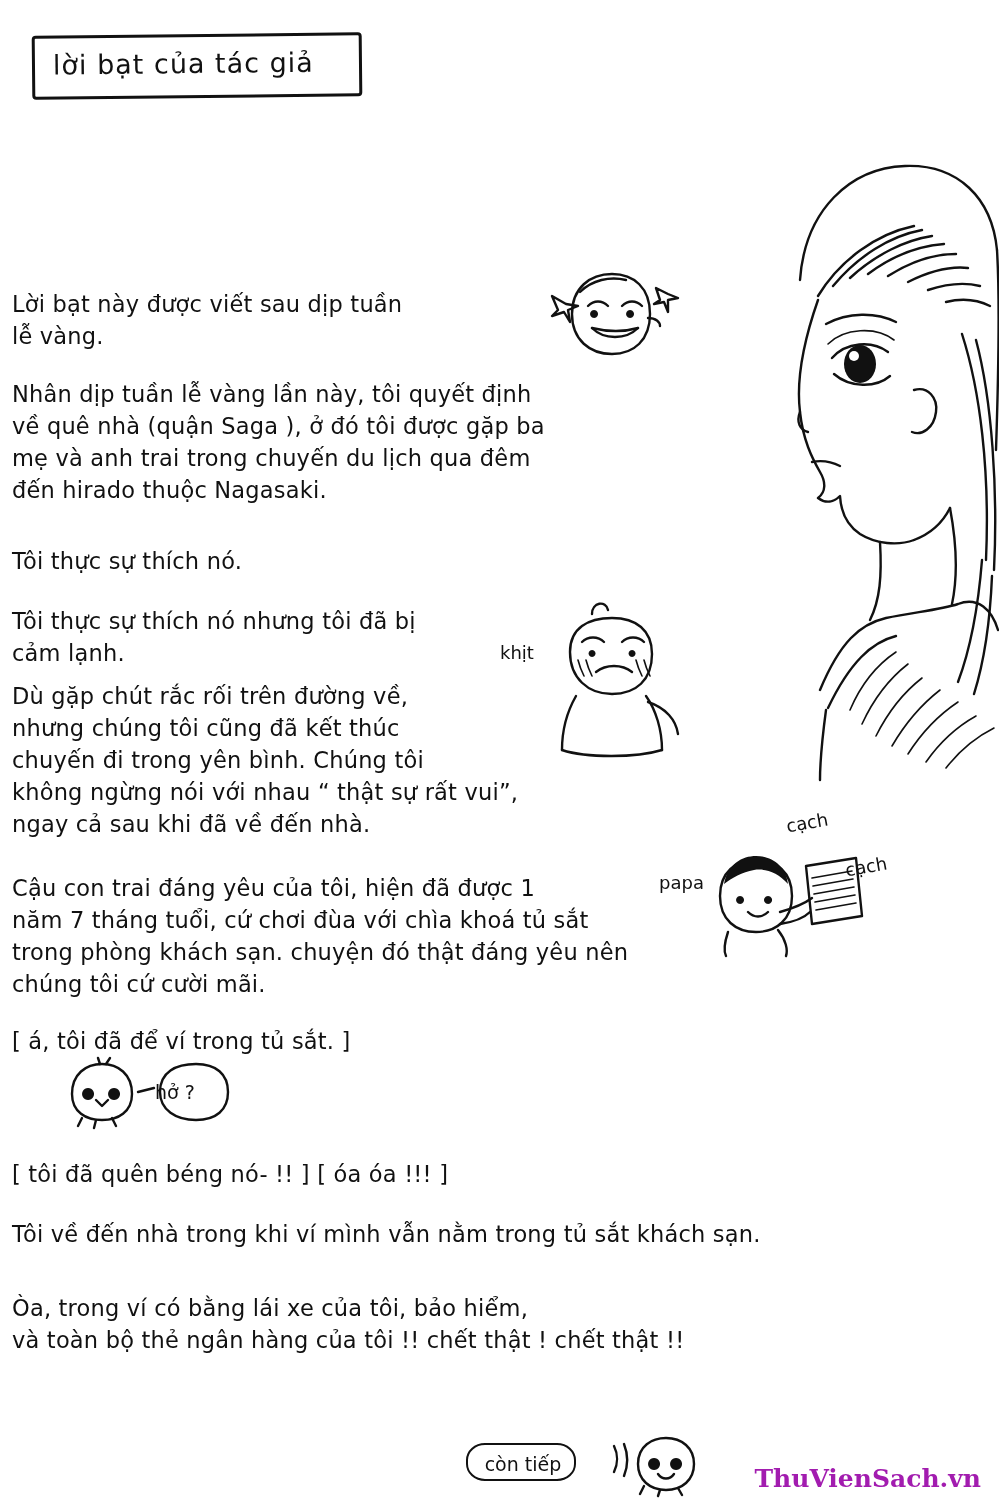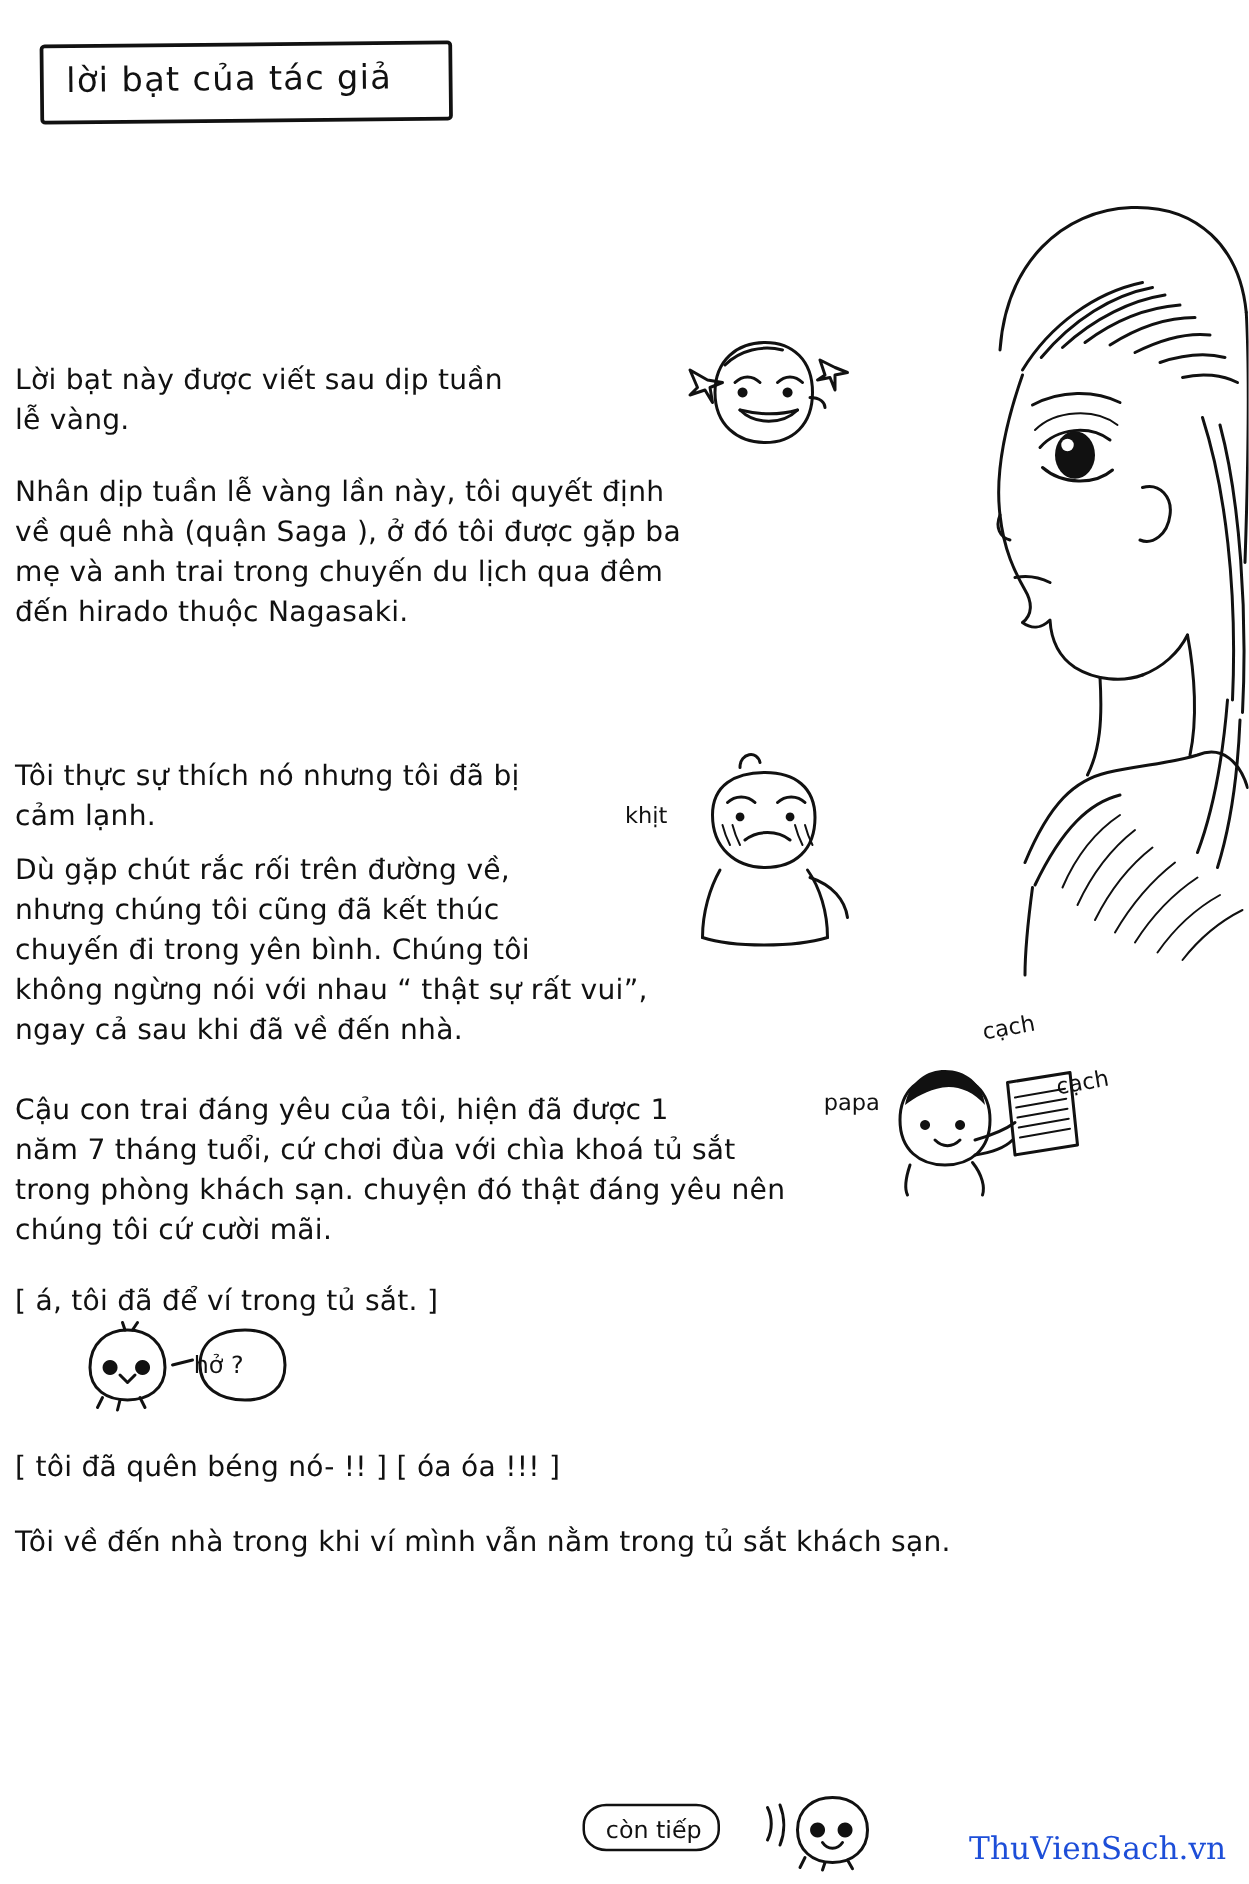--- a/index.html
+++ b/index.html
@@ -56,23 +56,24 @@
     font-size: 18px;
     white-space: nowrap;
   }
 
   
   #watermark {
     position: absolute;
     right: 18px;
     bottom: 14px;
     font-size: 25px;
-    color: #1d4ed8;
+    color: #a21caf;
     font-family: "DejaVu Serif", serif;
     white-space: nowrap;
+    font-weight: bold;
   }
 
   
   #continue-box {
     position: absolute;
     left: 466px;
     top: 1443px;
     width: 110px;
     height: 38px;
     border: 2.5px solid #111;
@@ -107,20 +108,21 @@
 
 
   <div class="para" style="left:12px; top:288px; width:520px;">Lời bạt này được viết sau dịp tuần
 lễ vàng.</div>
 
   <div class="para" style="left:12px; top:378px; width:640px;">Nhân dịp tuần lễ vàng lần này, tôi quyết định
 về quê nhà (quận Saga ), ở đó tôi được gặp ba
 mẹ và anh trai trong chuyến du lịch qua đêm
 đến hirado thuộc Nagasaki.</div>
 
+  <div class="para" style="left:12px; top:545px; width:520px;">Tôi thực sự thích nó.</div>
 
   <div class="para" style="left:12px; top:605px; width:520px;">Tôi thực sự thích nó nhưng tôi đã bị
 cảm lạnh.</div>
 
   <div class="para" style="left:12px; top:680px; width:540px;">Dù gặp chút rắc rối trên đường về,
 nhưng chúng tôi cũng đã kết thúc
 chuyến đi trong yên bình. Chúng tôi
 không ngừng nói với nhau “ thật sự rất vui”,
 ngay cả sau khi đã về đến nhà.</div>
 
@@ -128,20 +130,22 @@
 năm 7 tháng tuổi, cứ chơi đùa với chìa khoá tủ sắt
 trong phòng khách sạn. chuyện đó thật đáng yêu nên
 chúng tôi cứ cười mãi.</div>
 
   <div class="para" style="left:12px; top:1158px; width:620px;">[ tôi đã quên béng nó- !! ]     [ óa óa !!! ]</div>
 
   <div class="para" style="left:12px; top:1025px; width:560px;">[ á, tôi đã để ví trong tủ sắt. ]</div>
 
   <div class="para" style="left:12px; top:1218px; width:900px;">Tôi về đến nhà trong khi ví mình vẫn nằm trong tủ sắt khách sạn.</div>
 
+  <div class="para" style="left:12px; top:1292px; width:820px;">Òa, trong ví có bằng lái xe của tôi, bảo hiểm,
+và toàn bộ thẻ ngân hàng của tôi !! chết thật ! chết thật !!</div>
 
   <div style="position:absolute; left:700px; top:90px; width:300px; height:740px;">
     <svg width="300" height="740" viewBox="0 0 300 740">
 
       <path class="ink" d="M100 190 C105 120 150 78 205 76 C258 74 292 108 297 160"></path>
       <path class="ink" d="M297 160 C300 210 298 300 296 360"></path>
 
       <path class="ink" d="M118 210 C104 250 96 290 100 322 C103 350 112 368 120 382
                            C126 392 126 402 118 408 C126 414 134 412 140 406
                            C141 424 148 436 160 444 C176 454 198 456 214 450"></path>

